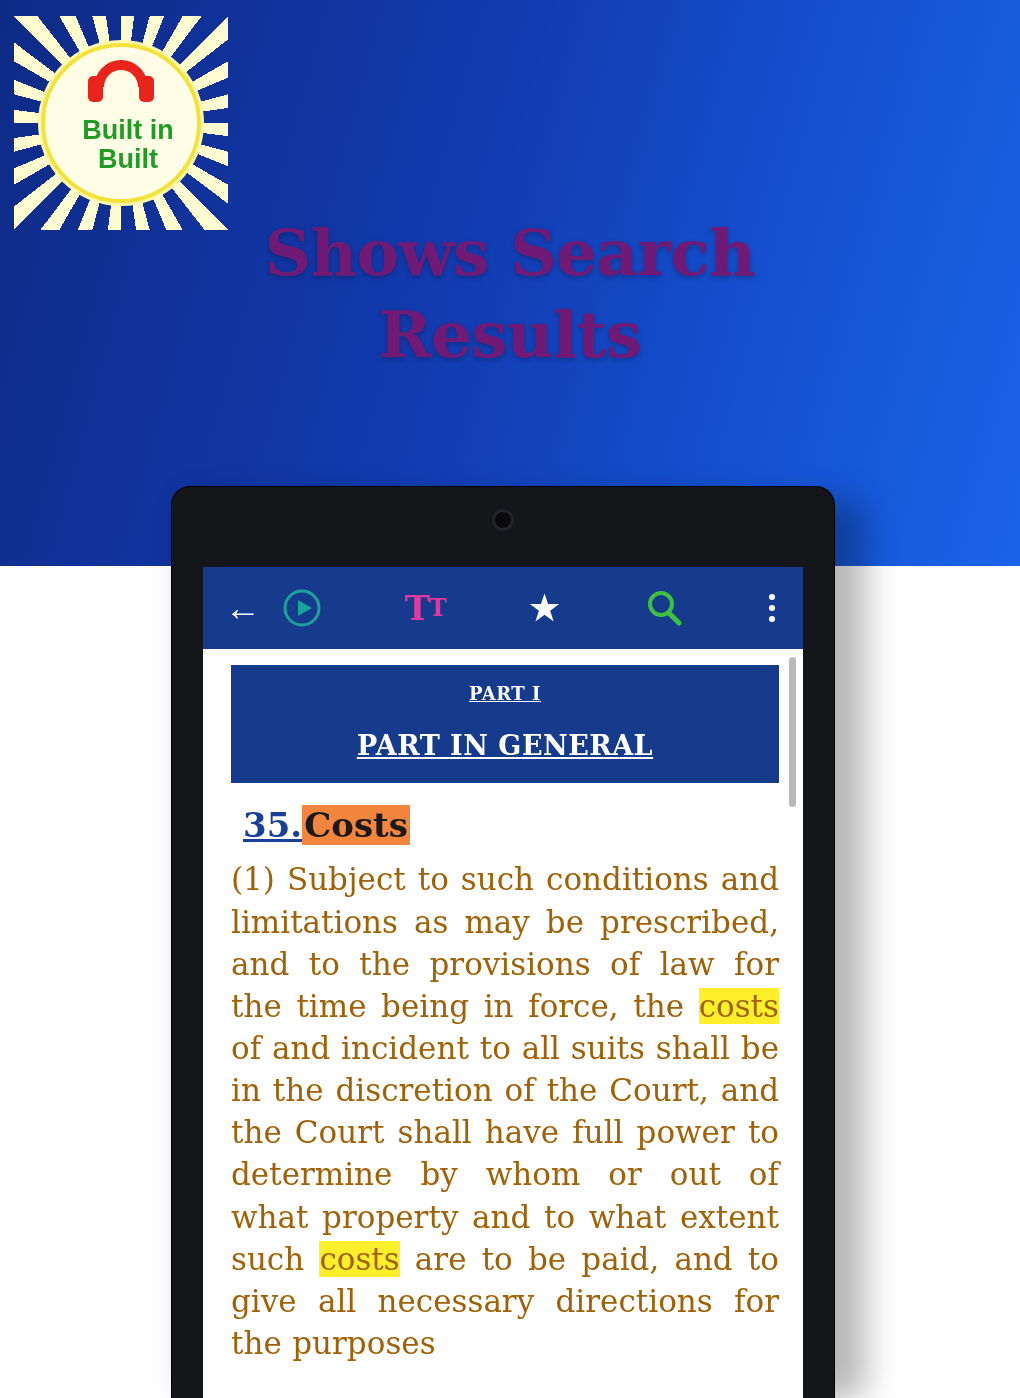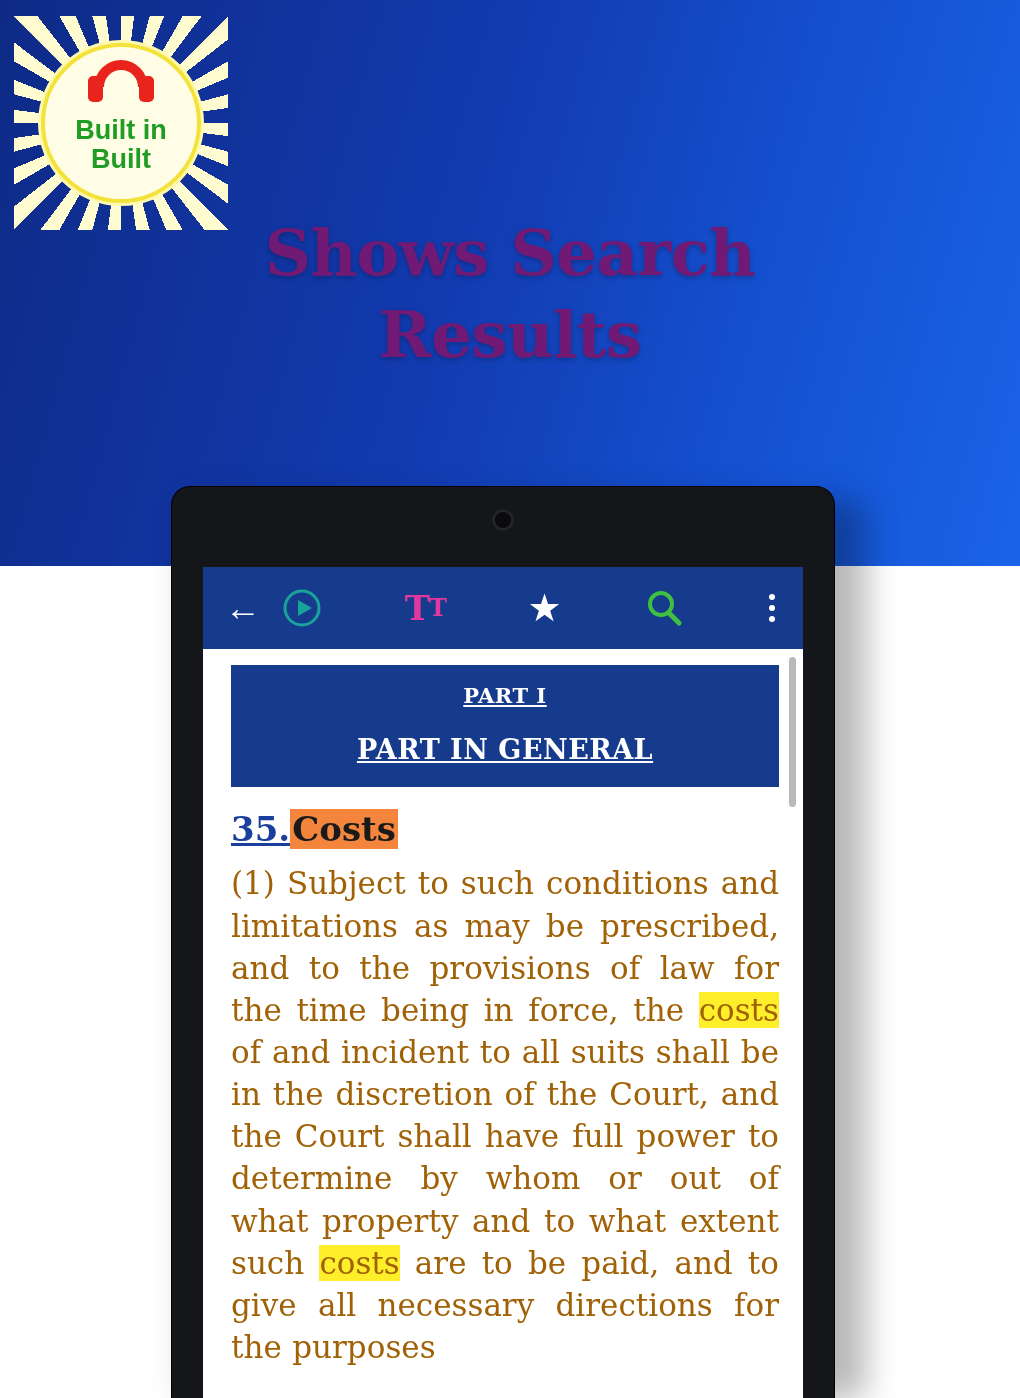--- a/index.html
+++ b/index.html
@@ -66,21 +66,21 @@
   }
   .badge .hp .cup-l, .badge .hp .cup-r {
     position: absolute; top: 16px;
     width: 15px; height: 26px;
     background: #e8241c;
     border-radius: 5px;
   }
   .badge .hp .cup-l { left: 0; }
   .badge .hp .cup-r { right: 0; }
   .badge .btext {
-    position: absolute; left: 0; top: 100px;
+    position: absolute; left: 7px; top: 100px;
     width: 214px;
     text-align: center;
     color: #1f9c24;
     font-weight: bold;
     font-size: 27px;
     line-height: 1.08;
     font-family: "Liberation Sans", sans-serif;
   }
   
   .tablet-shadow {
@@ -167,24 +167,24 @@
     border-radius: 4px;
   }
   .part-box {
     background: #163a8c;
     color: #ffffff;
     text-align: center;
     padding: 18px 10px 22px;
     font-family: "DejaVu Serif", serif;
     font-weight: bold;
   }
-  .part-box .l1 { font-size: 21px; text-decoration: underline; letter-spacing: 0.5px; }
+  .part-box .l1 { font-size: 18px; text-decoration: underline; letter-spacing: 0.5px; }
   .part-box .l2 { font-size: 27px; text-decoration: underline; margin-top: 26px; letter-spacing: 0.5px; }
   .sec-head {
-    margin: 24px 0 14px;
+    margin: 24px 12px 14px;
     font-family: "DejaVu Serif", serif;
     font-weight: bold;
     font-size: 34px;
     line-height: 1.1;
   }
   .sec-head .num { color: #1b3f9c; text-decoration: underline; }
   .sec-head .hl-orange { background: #f3853d; color: #1a1a1a; padding: 0 2px; }
   .body-text {
     font-family: "DejaVu Serif", serif;
     font-size: 31px;

